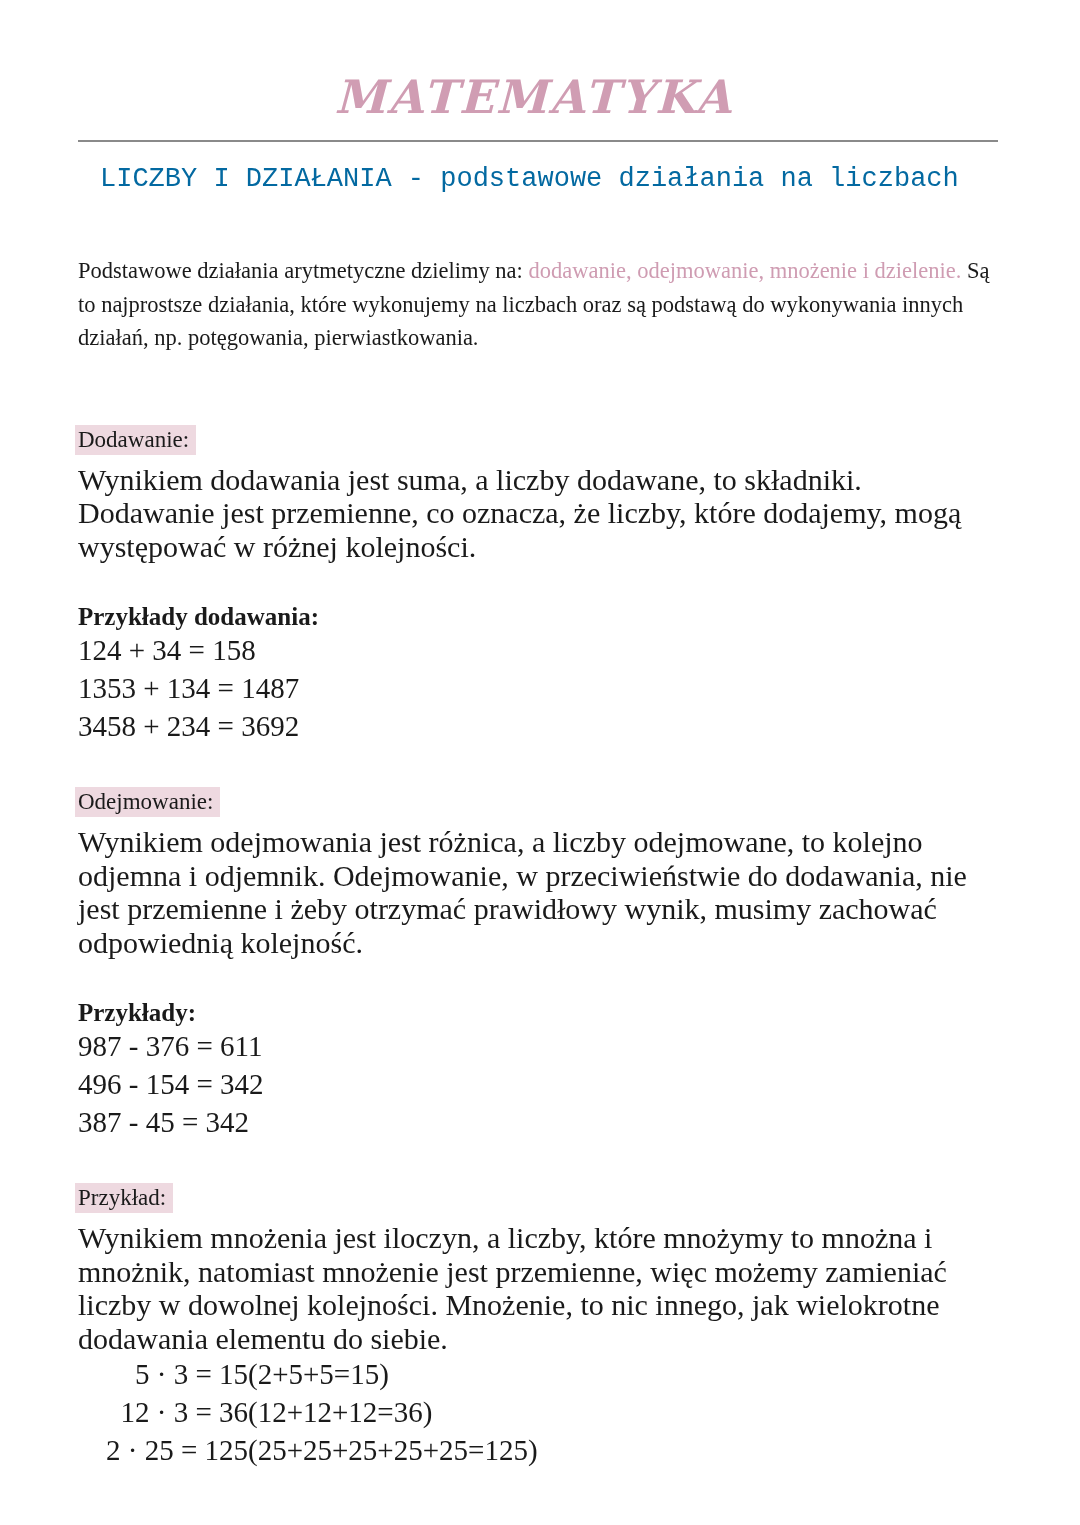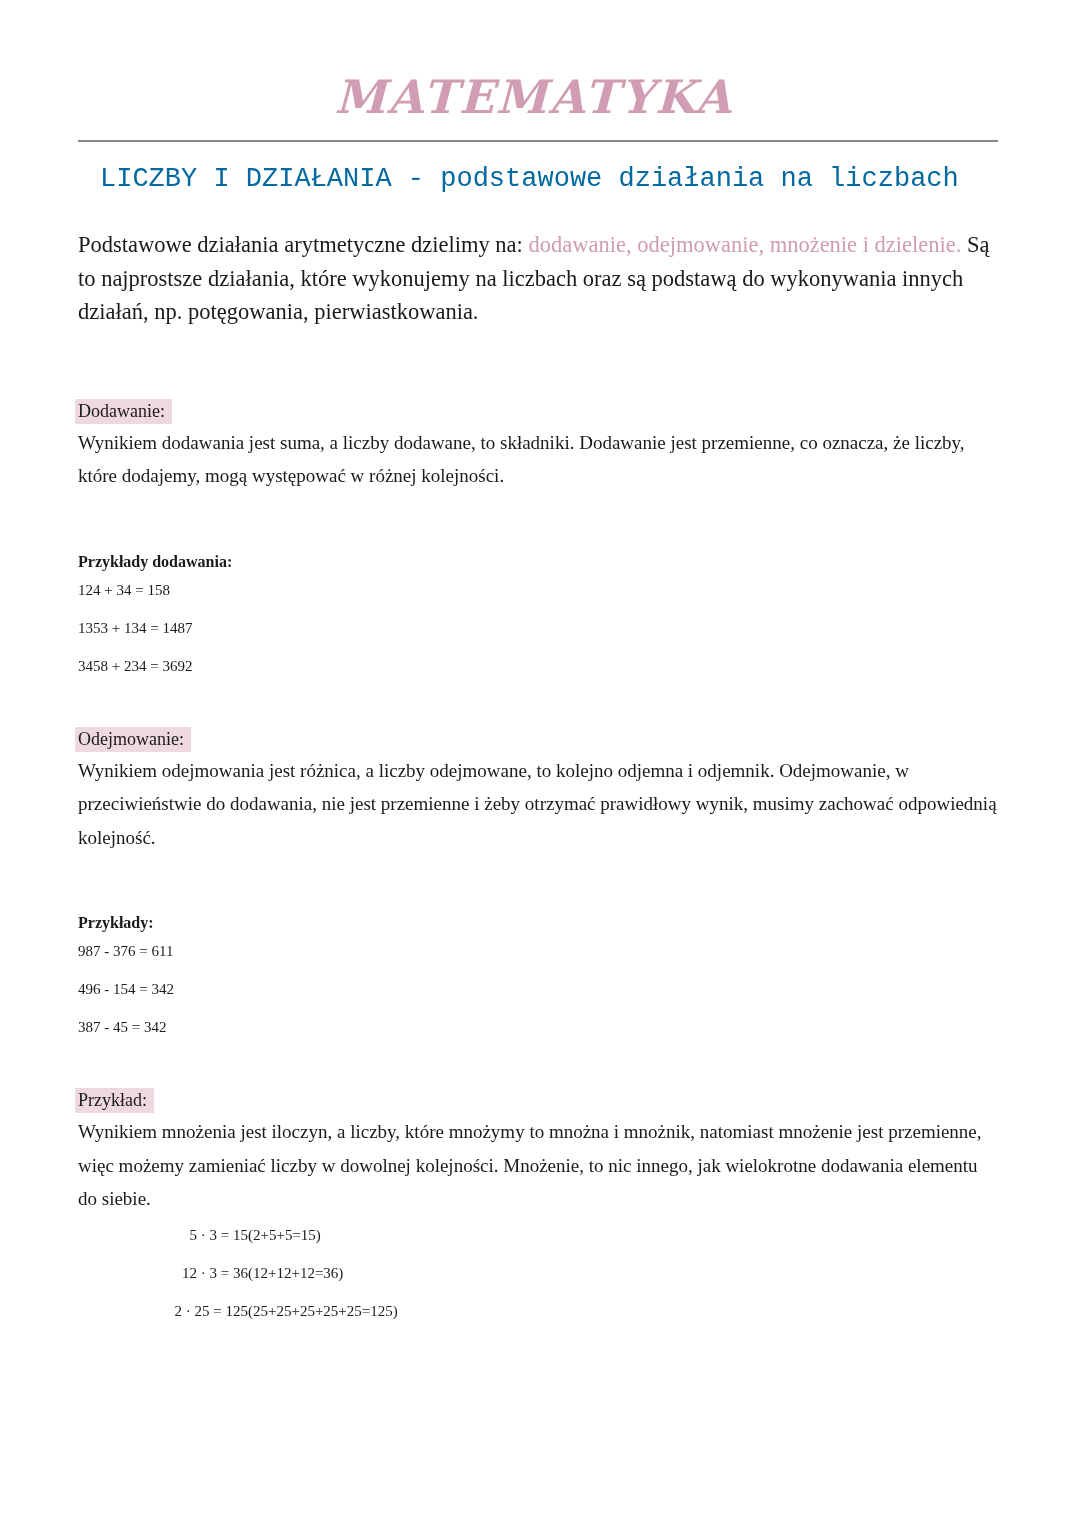--- a/index.html
+++ b/index.html
@@ -38,47 +38,47 @@
   }
   .doc-subtitle{
     margin-top:22px;
     padding-left:22px;
     font-family:"Liberation Mono","DejaVu Sans Mono",monospace;
     font-size:27px;
     color:#0369a1;
     white-space:nowrap;
   }
   .intro{
-    margin-top:34px;
+    margin-top:60px;
     font-size:22.5px;
     line-height:33.5px;
   }
   .accent{color:var(--accent);}
   .sec-heading{
     display:inline-block;
     margin-top:42px;
-    font-size:18px;
+    font-size:23px;
     background:var(--hl);
     padding:2px 7px 2px 3px;
     margin-left:-3px;
   }
   .sec-heading.first{margin-top:70px;}
   .sec-body{
-    margin-top:2px;
-    font-size:19px;
+    margin-top:8px;
+    font-size:30px;
     line-height:33.5px;
     font-family:Liberation Serif, serif;
   }
   .ex-heading{
-    margin-top:60px;
-    font-size:16px;
+    margin-top:40px;
+    font-size:25px;
     font-weight:bold;
   }
   .ex-list{
-    font-size:15px;
+    font-size:29px;
     line-height:38px;
   }
   .ex-row{display:flex;}
   .ex-col-eq{width:170px;flex:0 0 170px;text-align:right;}
   .ex-col-exp{flex:1;}
 </style>
 </head>
 <body>
 
 <div class="page">

